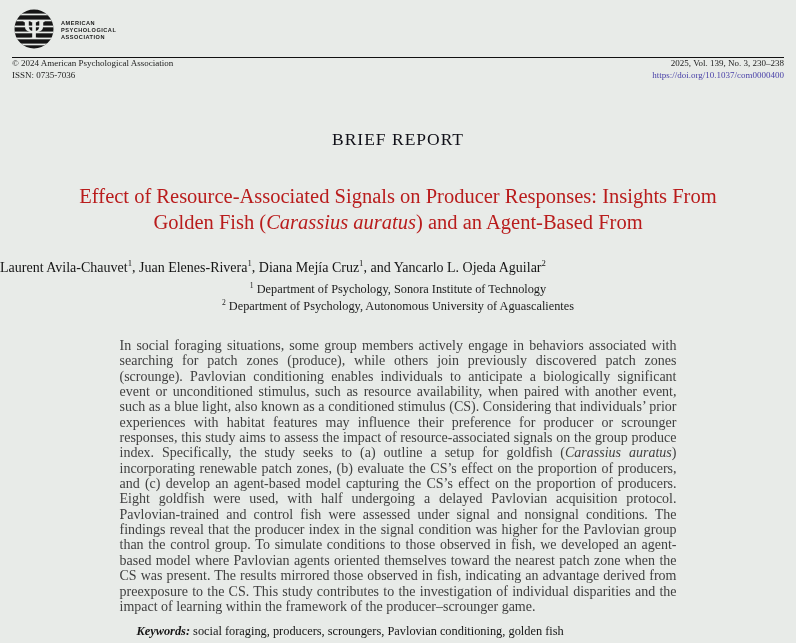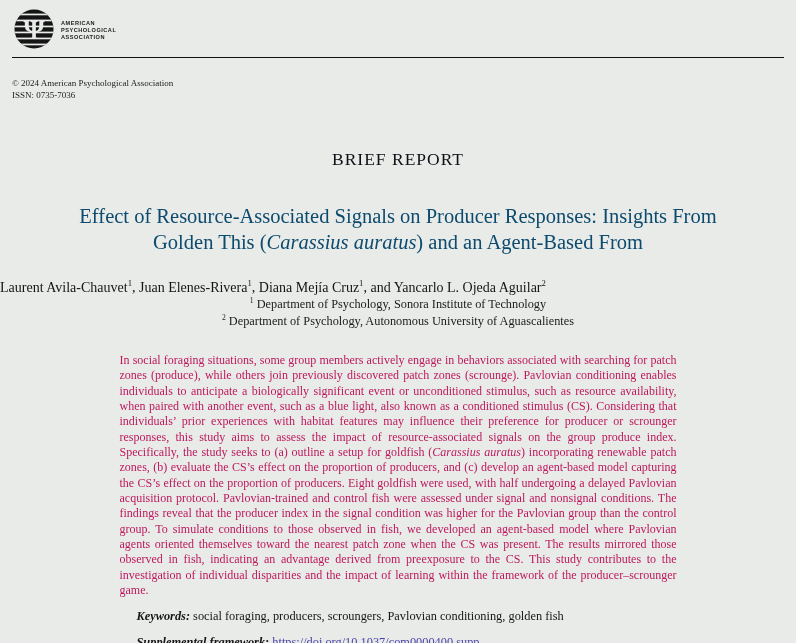--- a/index.html
+++ b/index.html
@@ -28,55 +28,56 @@
     margin-top:11px;
     font-family:"Liberation Sans","DejaVu Sans",sans-serif;
     font-size:5.6px;font-weight:bold;letter-spacing:0.5px;
     line-height:7px;color:#1a1a1a;
   }
   .journal-name{
     position:absolute;right:0;bottom:2px;
     font-size:17.5px;color:#101018;
   }
   .meta-row{
-    margin:20px 12px 0;
+    margin:0 12px 0;
     display:flex;justify-content:space-between;
     font-size:9px;line-height:11.5px;color:#1c1c1c;
   }
   .meta-right{text-align:right;}
   a.doi-link{color:#4a42a8;text-decoration:none;}
 
   
   .kicker{
     margin-top:48px;
     text-align:center;
     font-size:17.5px;letter-spacing:1px;color:#101018;
   }
   .article-title{
     margin-top:33px;
     text-align:center;
-    font-size:20.5px;line-height:26px;color:#0c4a6e;
+    font-size:20.5px;line-height:26px;color:#b91c1c;
     font-weight:normal;
   }
   .byline{
     margin-top:25px;
     text-align:left;
     font-size:14px;color:#141414;
   }
   .affiliations{
+    margin-top:5px;
     text-align:center;
     font-size:12.3px;line-height:16.5px;color:#1a1a1a;
   }
   sup.s{font-size:0.62em;vertical-align:super;line-height:0;}
 
   
   .abstract{
     width:557px;margin:24px auto 0;
-    font-size:12px;line-height:15.35px;
-    text-align:justify;color:#be185d;
+    font-size:14px;line-height:15.35px;
+    text-align:justify;color:#404040;
   }
   .kw-line,.supp-line{
     width:557px;margin:10px auto 0;
     font-size:12.35px;line-height:15.35px;
     text-indent:17px;color:#151515;
   }
   .supp-line{margin-top:11px;}
   .lbl-bi{font-style:italic;font-weight:bold;margin-top:24px;}
   .it{font-style:italic;}
 </style>
@@ -112,27 +113,31 @@
         <div>ASSOCIATION</div>
       </div>
     </div>
   </div>
 
   <div class="meta-row">
     <div class="meta-left">
       <div>© 2024 American Psychological Association</div>
       <div>ISSN: 0735-7036</div>
     </div>
+    <div class="meta-right">
+      <div>2025, Vol. 139, No. 3, 230–238</div>
+      <div><a href="#" class="doi-link">https://doi.org/10.1037/com0000400</a></div>
+    </div>
   </div>
 
   <div class="kicker">BRIEF REPORT</div>
 
   <h1 class="article-title">
     <span>Effect of Resource-Associated Signals on Producer Responses: Insights From</span><br>
-    <span>Golden This (</span><span class="it">Carassius auratus</span><span>) and an Agent-Based From</span>
+    <span>Golden Fish (</span><span class="it">Carassius auratus</span><span>) and an Agent-Based From</span>
   </h1>
 
   <div class="byline">
     <span>Laurent Avila-Chauvet</span><sup class="s">1</sup><span>, </span><span>Juan Elenes-Rivera</span><sup class="s">1</sup><span>, </span><span>Diana Mejía Cruz</span><sup class="s">1</sup><span>, and </span><span>Yancarlo L. Ojeda Aguilar</span><sup class="s">2</sup>
   </div>
 
   <div class="affiliations">
     <div><sup class="s">1</sup><span> Department of Psychology, Sonora Institute of Technology</span></div>
     <div><sup class="s">2</sup><span> Department of Psychology, Autonomous University of Aguascalientes</span></div>
   </div>

